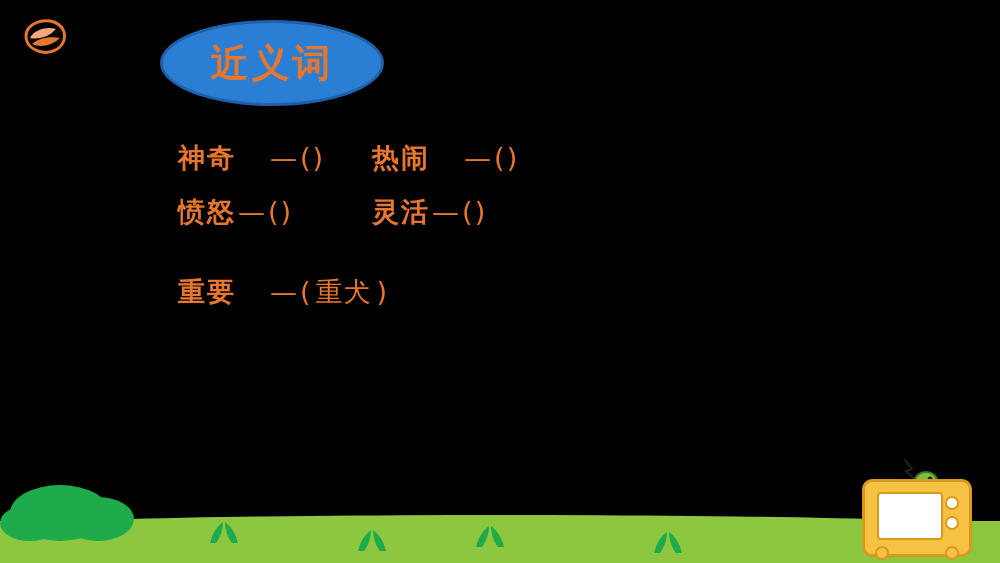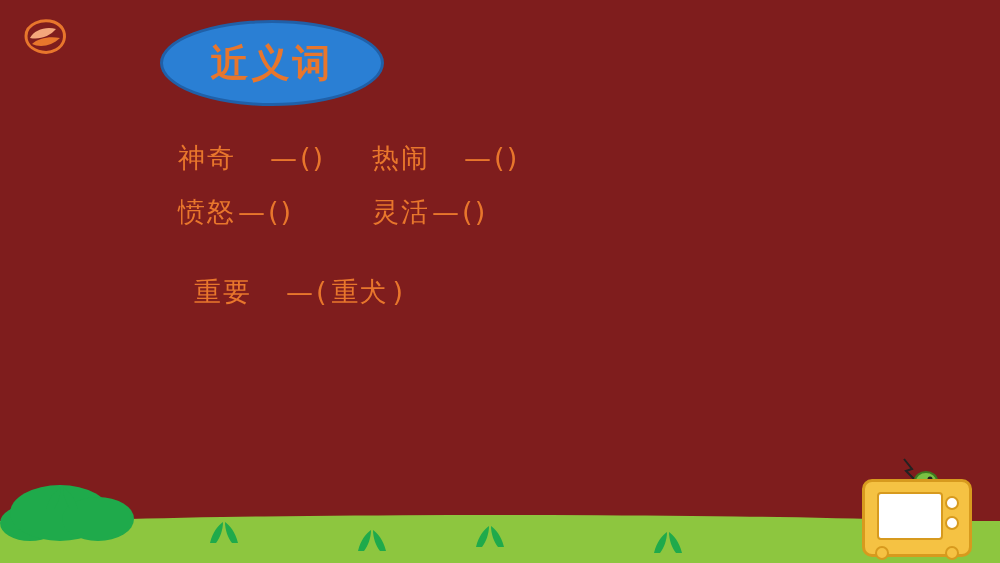--- a/index.html
+++ b/index.html
@@ -9,21 +9,21 @@
   body {
     width: 1000px;
     height: 563px;
     overflow: hidden;
     font-family: "Liberation Sans", sans-serif;
   }
   #slide {
     position: relative;
     width: 1000px;
     height: 563px;
-    background: #7f1d1d;
+    background: #000000;
     overflow: hidden;
   }
 
   
   .leaf-logo {
     position: absolute;
     left: 20px;
     top: 14px;
     width: 56px;
     height: 56px;
@@ -61,30 +61,30 @@
   }
   .row {
     display: flex;
     align-items: baseline;
     margin-bottom: 18px;
     color: #e8762c;
     font-family: "DejaVu Sans", sans-serif;
     font-size: 27px;
     white-space: nowrap;
   }
-  .row .term { letter-spacing: 2px; }
+  .row .term { letter-spacing: 2px; font-weight: bold; }
   .row .dash { padding: 0 2px; }
   .row .paren { padding: 0 1px; }
   .row .answer {
     padding: 0 4px;
     letter-spacing: 1px;
   }
   .gap-sm { display: inline-block; width: 32px; }
   .gap-md { display: inline-block; width: 48px; }
-  .row.row3 { margin-top: 44px; margin-left: 16px; }
+  .row.row3 { margin-top: 44px; }
 
   
   .grass-band {
     position: absolute;
     left: 0;
     bottom: 0;
     width: 1000px;
     height: 42px;
     background: #8dc63f;
   }

